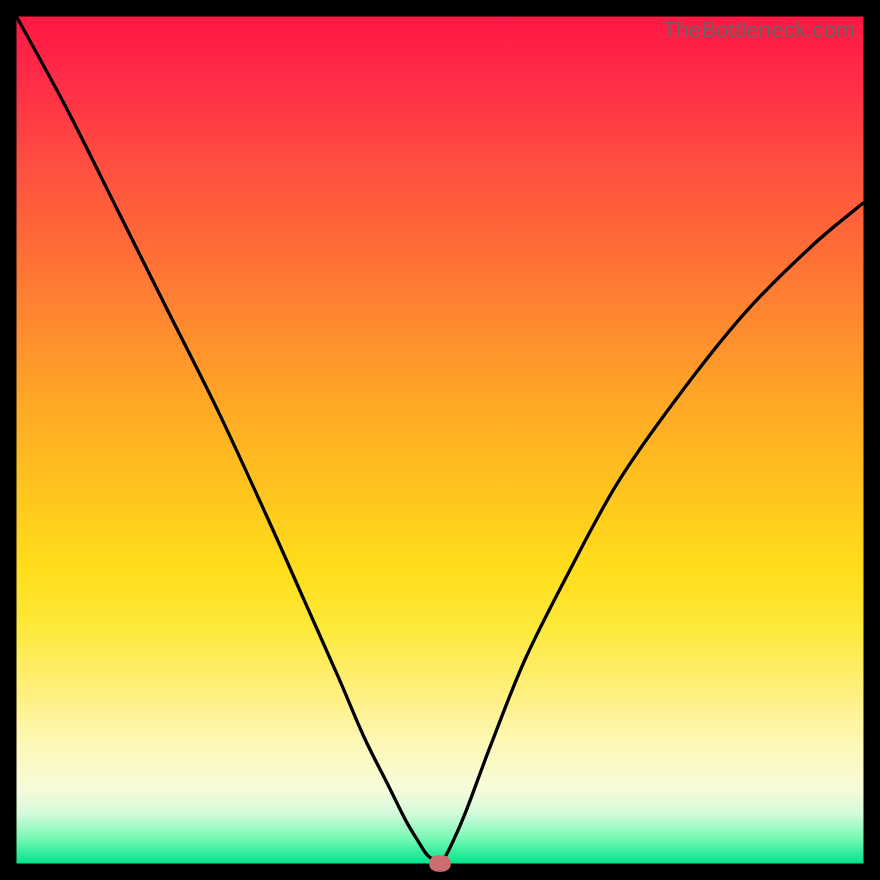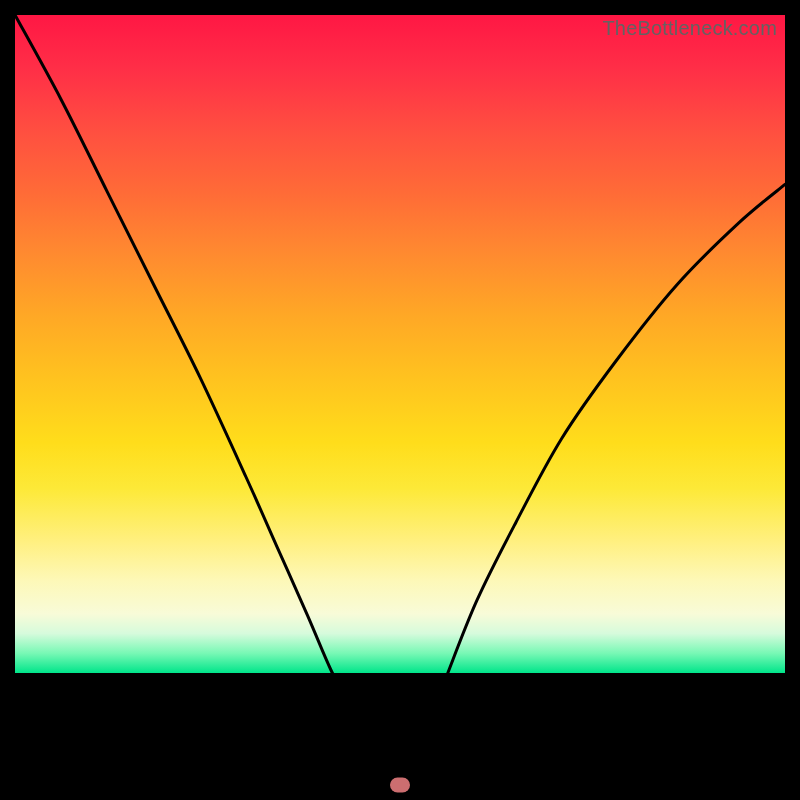--- a/index.html
+++ b/index.html
@@ -9,21 +9,21 @@
     height: 800px;
     background: #000;
     position: relative;
     font-family: Arial, Helvetica, sans-serif;
   }
   .frame {
     position: absolute;
     left: 15px;
     top: 15px;
     width: 770px;
-    height: 658px;
+    height: 770px;
     background: linear-gradient(to bottom,
       #ff1744 0%,
       #ff2e47 8%,
       #ff5040 18%,
       #ff6b37 27%,
       #ff8930 36%,
       #ffa626 45%,
       #ffc21f 55%,
       #ffdd1b 65%,
       #fde938 72%,

